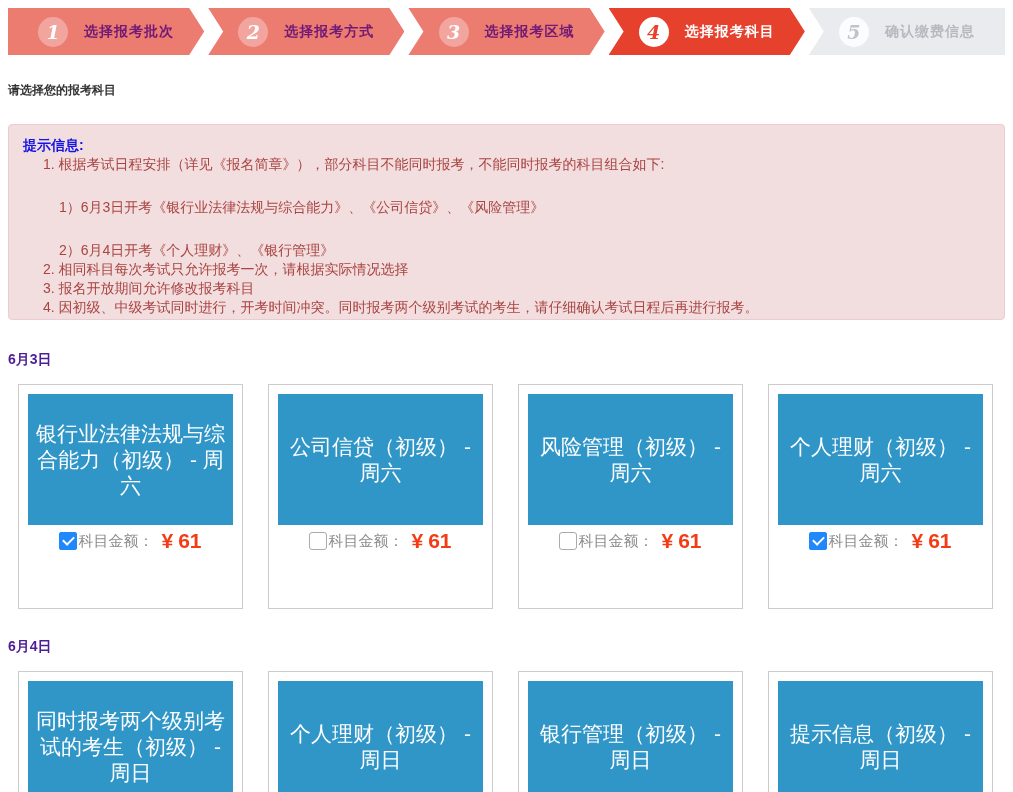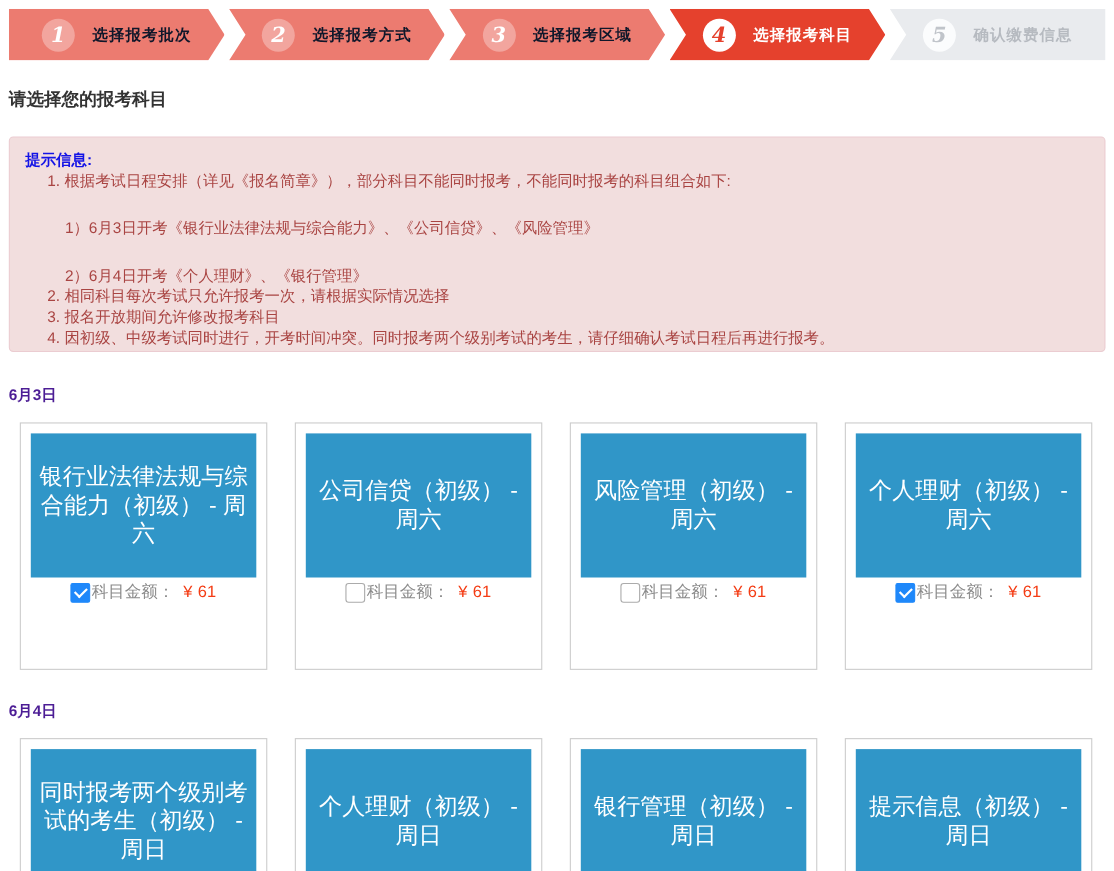--- a/index.html
+++ b/index.html
@@ -25,26 +25,26 @@
   .step-circle{
     width:30px;height:30px;border-radius:50%;margin-right:16px;
     display:flex;align-items:center;justify-content:center;
     font-family:"DejaVu Serif","Liberation Serif",serif;
     font-style:italic;font-weight:bold;font-size:19px;
   }
   .step-completed .step-circle{background:rgba(255,255,255,0.32);color:#fff;}
   .step-current .step-circle{background:#fff;color:#e5412d;}
   .step-pending .step-circle{background:#fbfcfd;color:#c0c4ca;}
   .step-label{font-size:14px;font-weight:bold;letter-spacing:1px;}
-  .step-completed .step-label{color:#0f172a;}
+  .step-completed .step-label{color:#701a75;}
   .step-current .step-label{color:#ffffff;}
   .step-pending .step-label{color:#b6bac0;}
 
   
-  .page-heading{margin:26px 0 0 0;font-size:16px;line-height:19px;font-weight:bold;color:#333;}
+  .page-heading{margin:26px 0 0 0;font-size:12px;line-height:19px;font-weight:bold;color:#333;}
 
   
   .notice{
     margin-top:24px;background:#f2dede;border:1px solid #ebccd1;border-radius:4px;
     padding:11px 14px 2px 14px;font-size:14px;line-height:19px;color:#a94442;
   }
   .notice-title{color:#1414e6;font-weight:bold;margin-bottom:0;}
   .notice-line{color:#a94442;}
   .indent-1{padding-left:20px;}
   .indent-2{padding-left:36px;margin-top:24px;}
@@ -68,21 +68,21 @@
   .checkbox{
     box-sizing:border-box;width:18px;height:18px;position:relative;display:inline-block;
     background:#fff;border:1px solid #ababab;border-radius:3px;margin-right:1px;cursor:pointer;flex:none;
   }
   .checkbox.checked{background:#1f88fa;border-color:#1f88fa;border-radius:2px;}
   .checkbox.checked::after{
     content:"";position:absolute;left:3px;top:3px;width:9px;height:5px;
     border-left:2.5px solid #fff;border-bottom:2.5px solid #fff;transform:rotate(-45deg);
   }
   .fee-label{font-size:15px;color:#8b8b8b;}
-  .fee-price{font-size:15px;font-weight:normal;color:#f43c14;margin-left:8px;white-space:nowrap;}
+  .fee-price{font-size:21px;font-weight:bold;color:#f43c14;margin-left:8px;white-space:nowrap;}
   .fee-price .amt{margin-left:5px;}
 </style>
 </head>
 <body>
 
 <div class="page">
 
   <div class="stepper">
     <div class="step step-first step-completed">
       <span class="step-circle">1</span>

